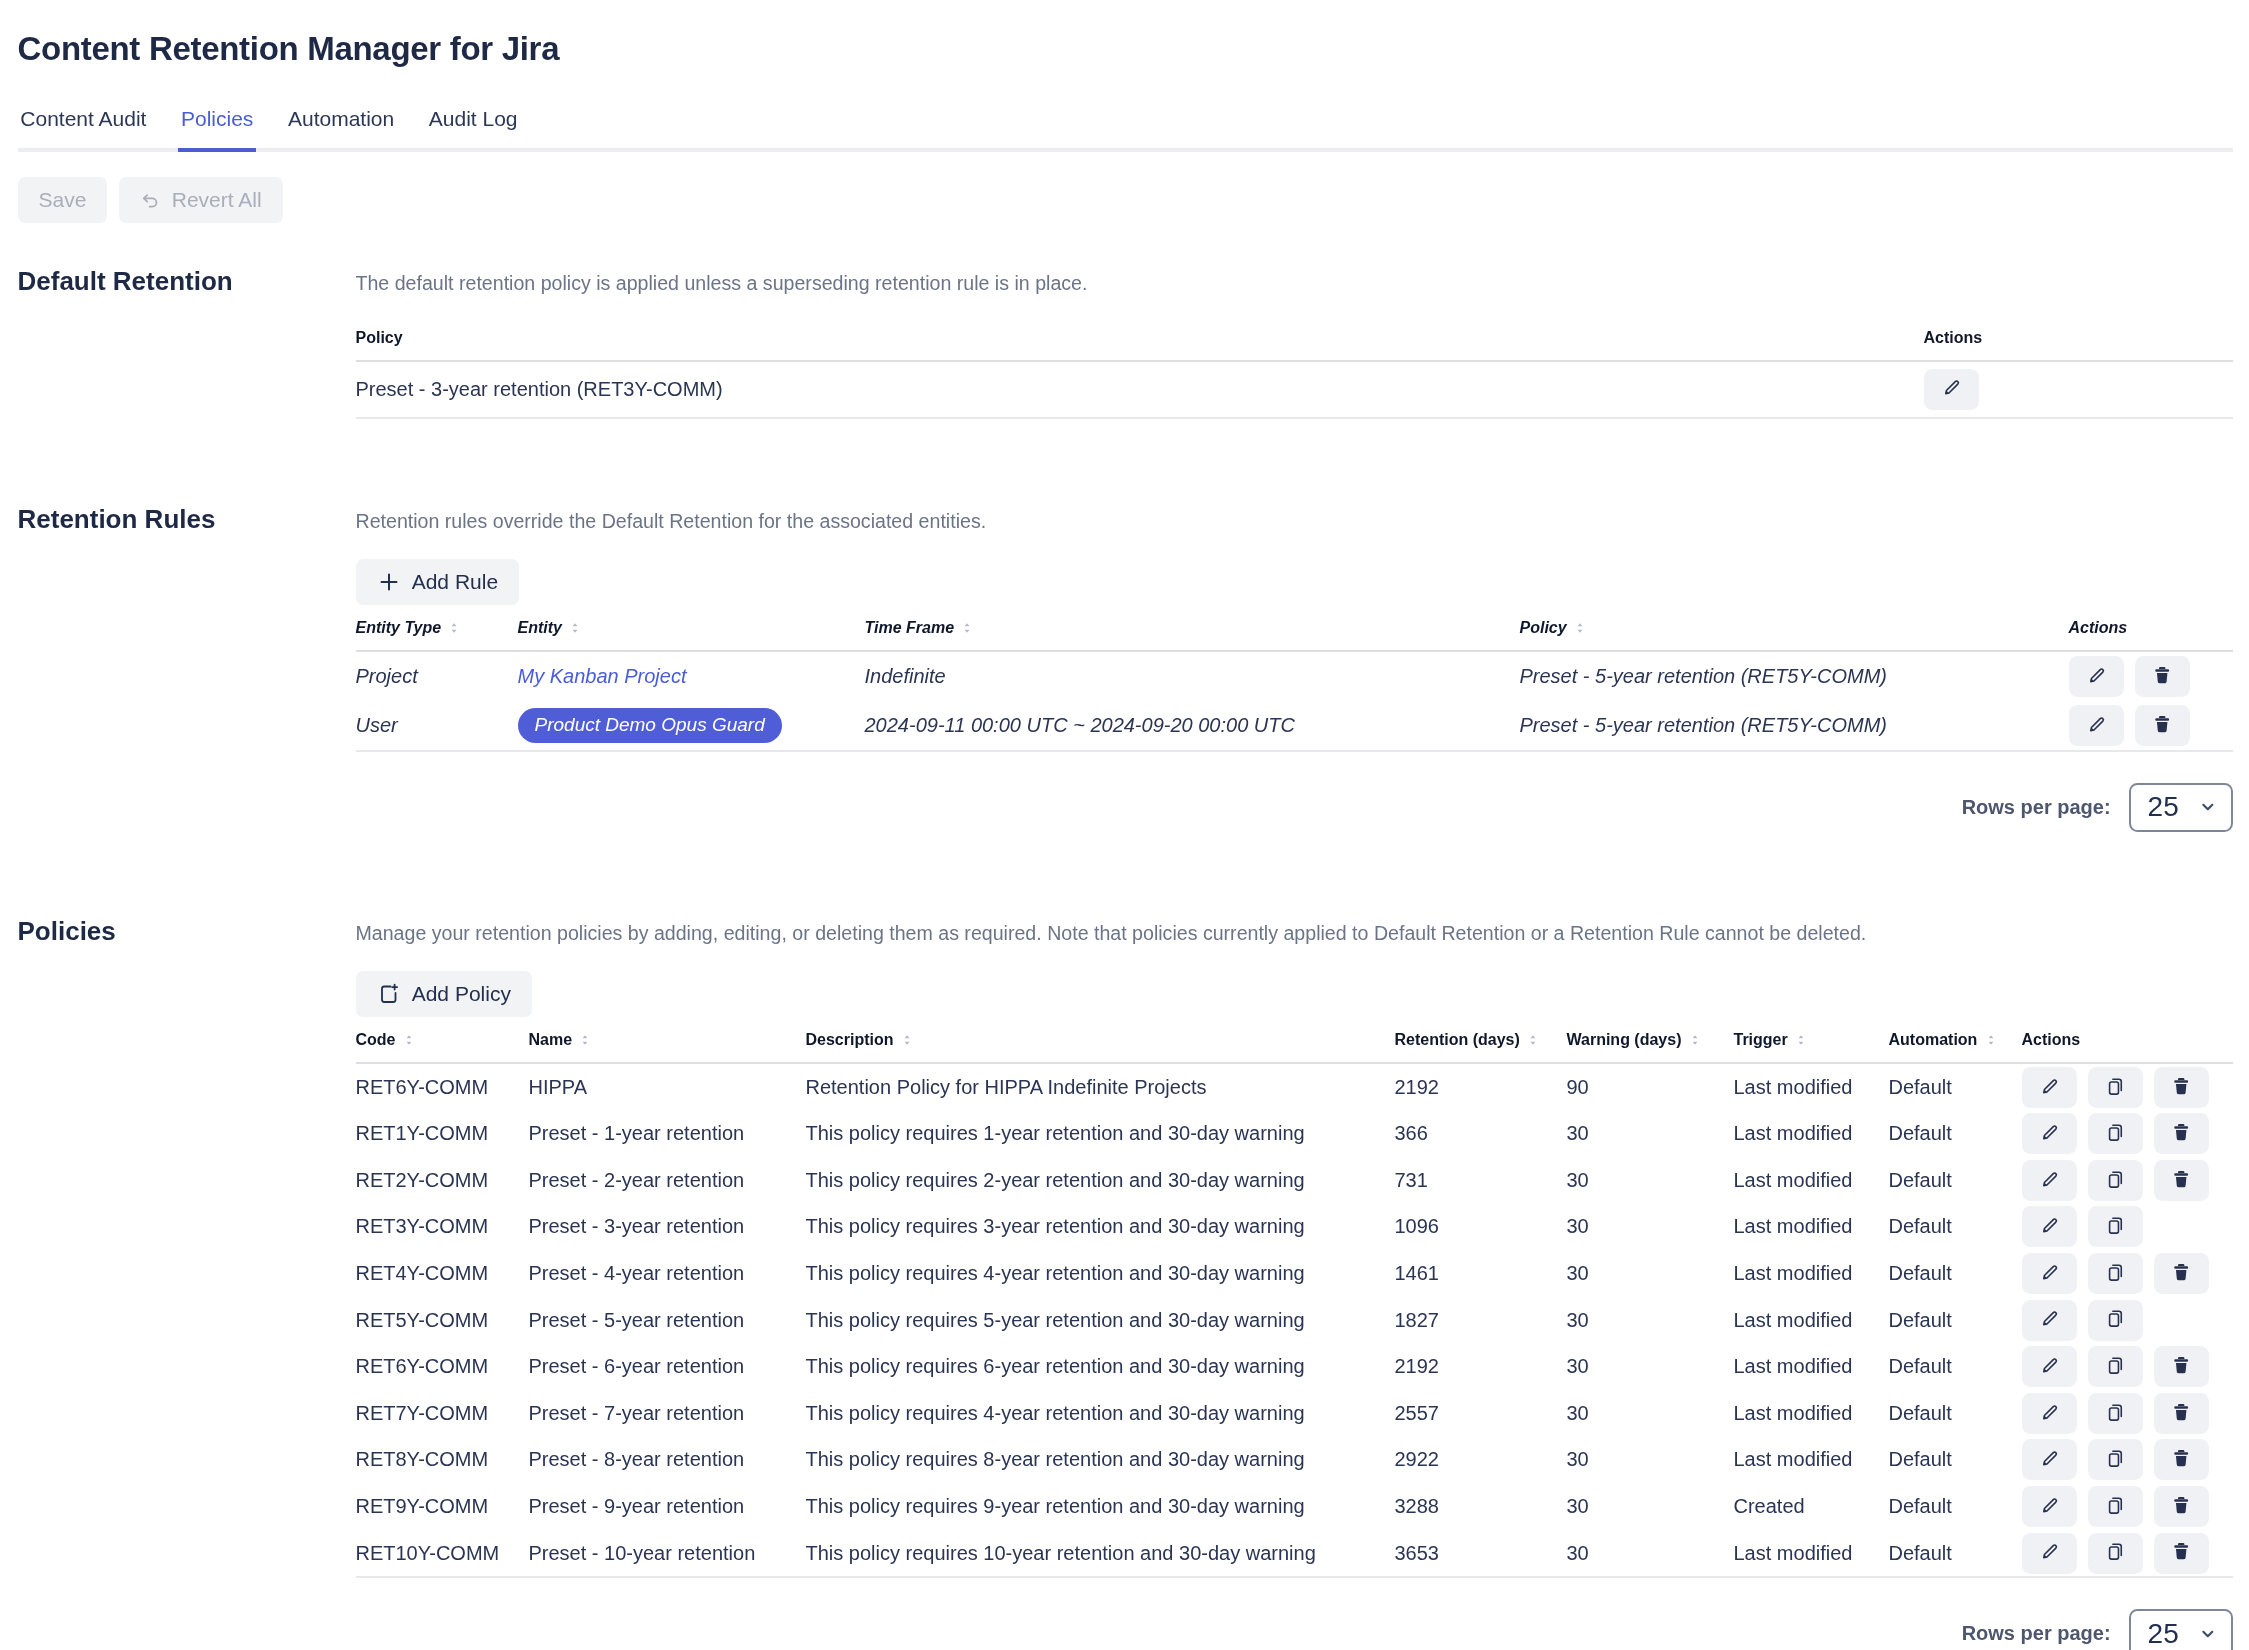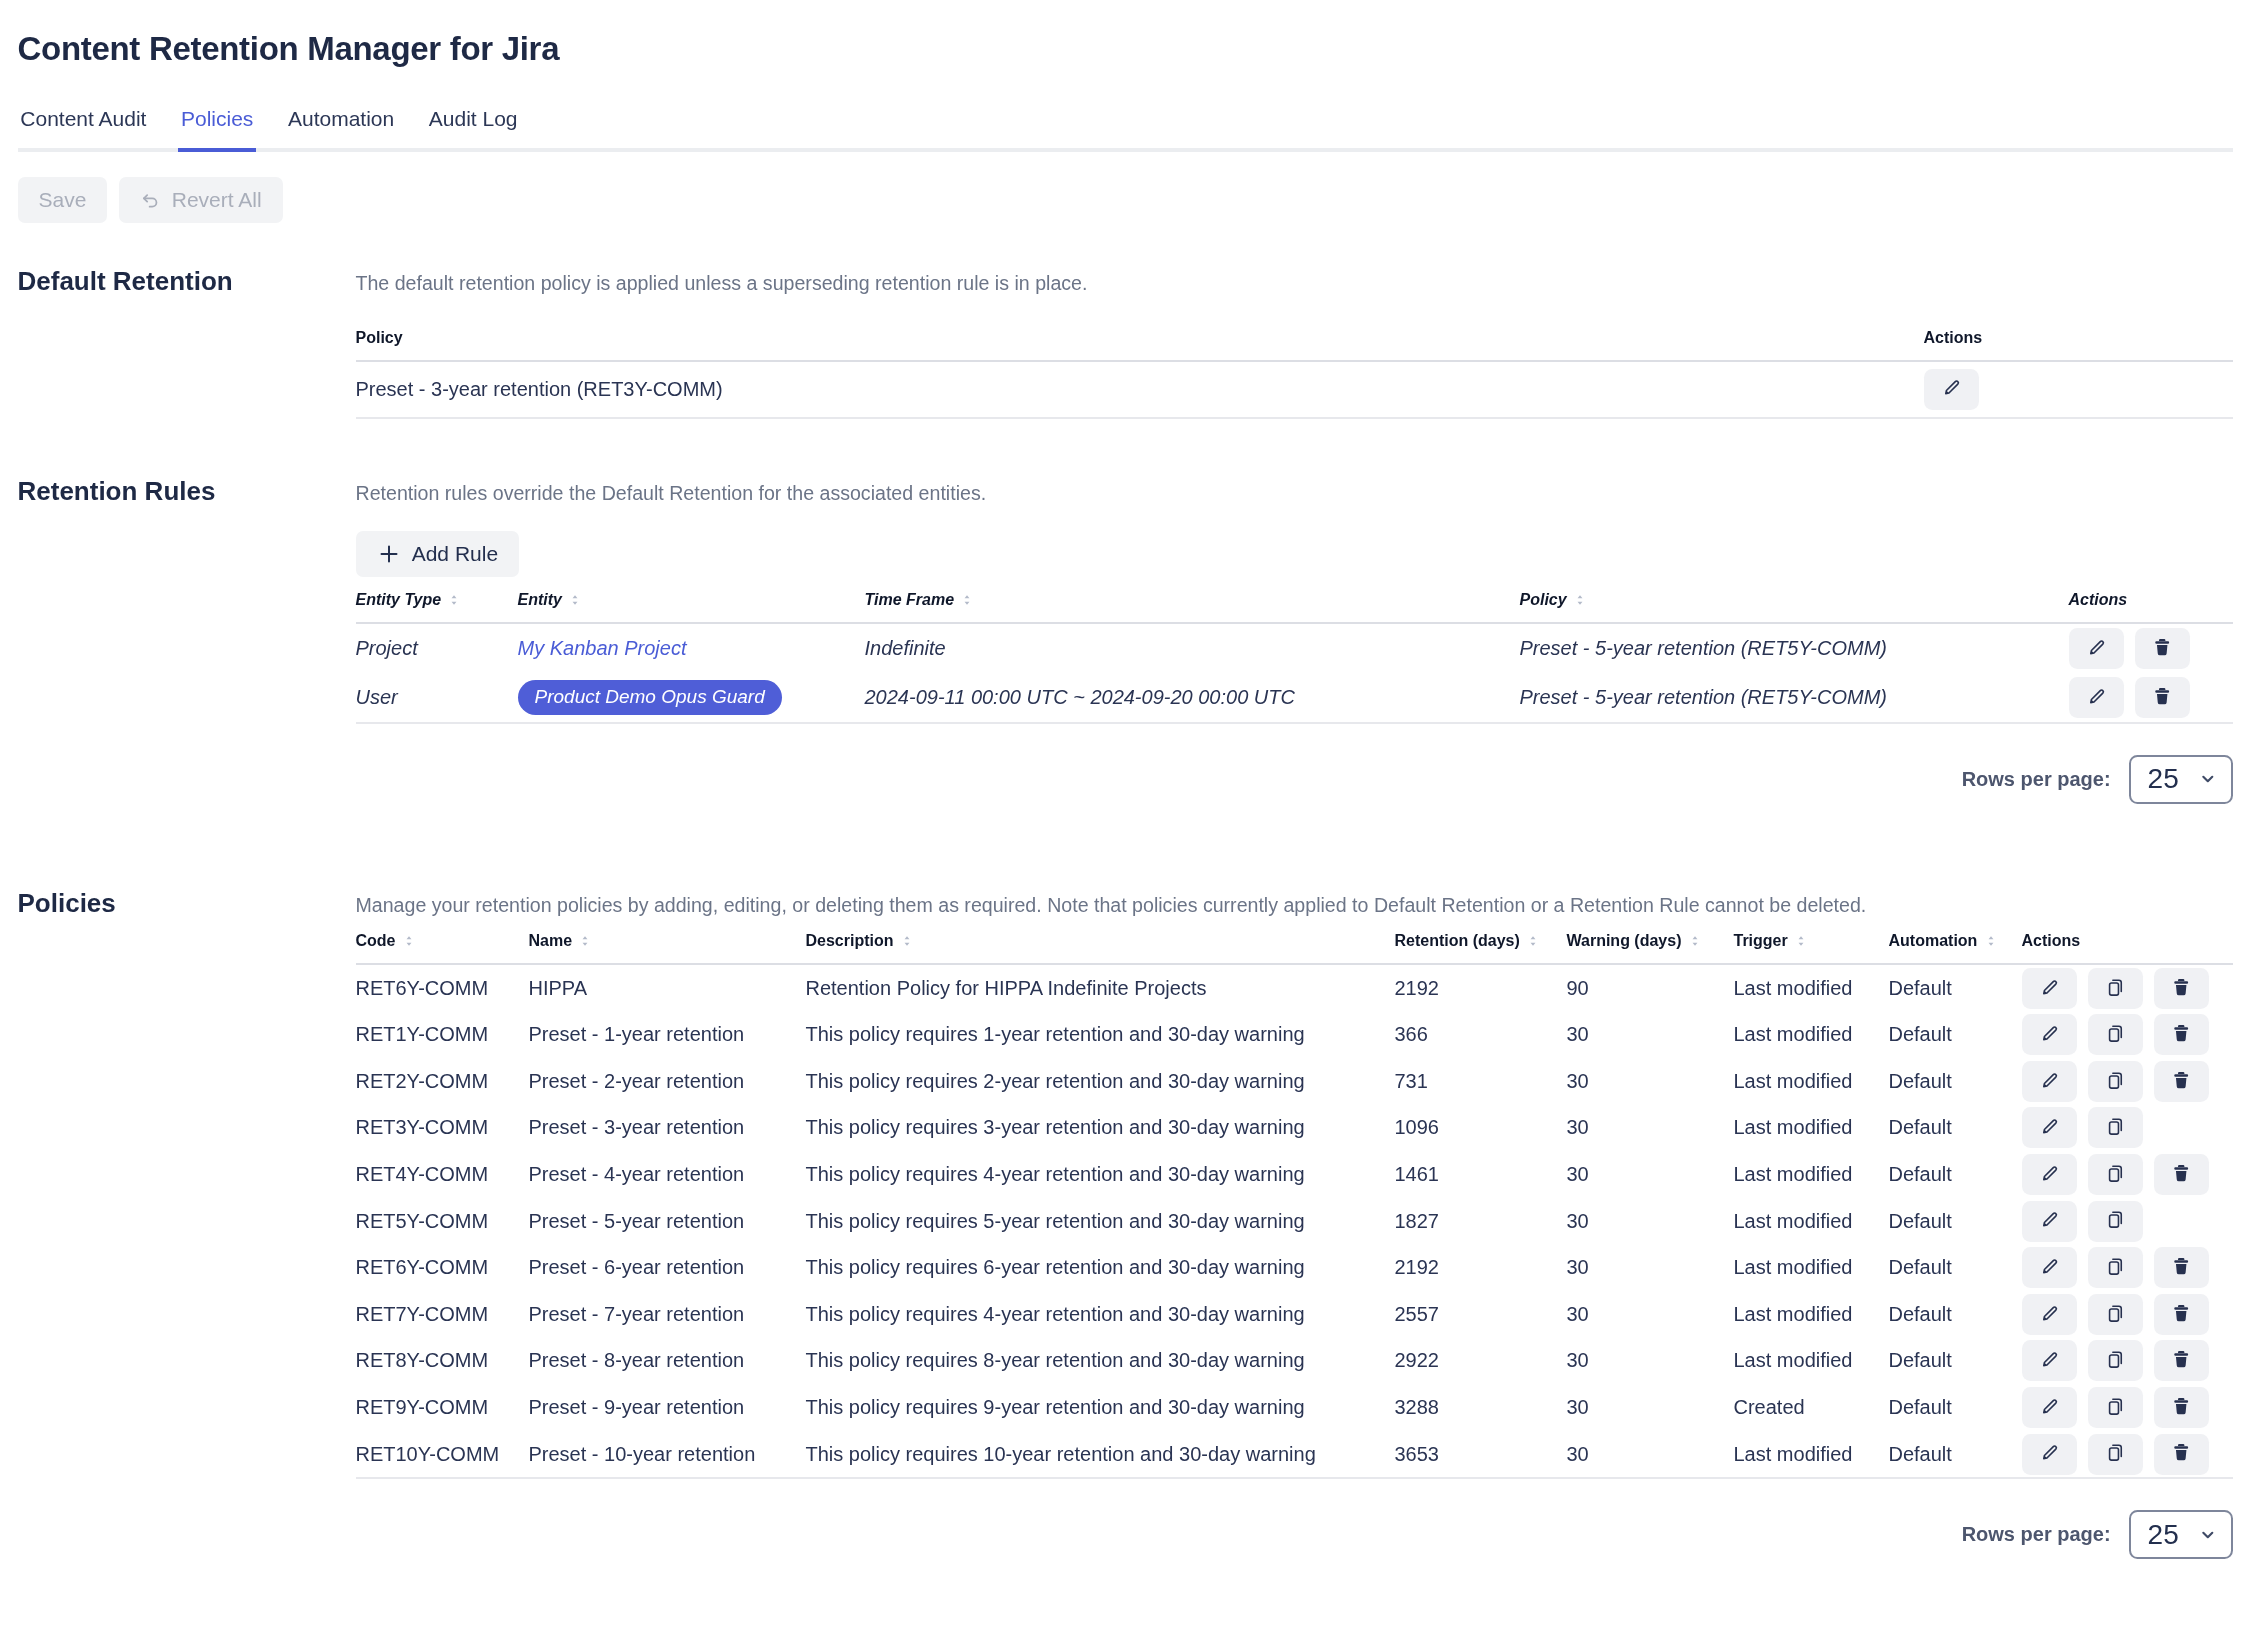--- a/index.html
+++ b/index.html
@@ -16,21 +16,21 @@
   
   .toolbar{margin-top:25px;display:flex;gap:11.2px;}
   .btn{display:inline-flex;align-items:center;gap:11.2px;background:#f2f3f5;border:none;border-radius:7px;
        font-size:21px;padding:0 21px;height:46px;color:#232f4e;font-family:inherit;cursor:pointer;}
   .btn.disabled{color:#a9aeba;cursor:default;}
   .btn .icon{display:inline-flex;}
 
   
   .section{display:grid;grid-template-columns:338px 1fr;align-items:start;}
   .sec-default{margin-top:43px;}
-  .sec-rules{margin-top:57px;}
+  .sec-rules{margin-top:85px;}
   .sec-policies{margin-top:84px;}
   .section h2{font-size:26px;font-weight:700;margin:0;color:#1e2945;}
   .desc{font-size:19.6px;color:#6b7487;margin:4.2px 0 0 0;line-height:26.6px;}
 
   .table{margin-top:32px;}
   .thead{padding-bottom:12.6px;border-bottom:2.8px solid #dcdee4;}
   .th{display:flex;align-items:center;gap:6.3px;font-weight:700;font-size:16px;color:#0f172a;white-space:nowrap;}
   .th .icon{display:inline-flex;}
   .tbody{border-bottom:2.8px solid #e7e8ec;}
   .trow{align-items:center;}
@@ -230,20 +230,31 @@
           </span>
         </span>
       </div>
     </div>
   </section>
 
   <section class="section sec-policies">
     <h2>Policies</h2>
     <div>
       <p class="desc">Manage your retention policies by adding, editing, or deleting them as required. Note that policies currently applied to Default Retention or a Retention Rule cannot be deleted.</p>
+      <div class="addbar">
+        <button class="btn">
+          <span class="icon">
+            <svg viewBox="0 0 24 24" width="24" height="24">
+                <path d="M13.5 4.5H7.2A2.2 2.2 0 0 0 5 6.7v11.1A2.2 2.2 0 0 0 7.2 20h9.1a2.2 2.2 0 0 0 2.2-2.2V11" fill="none" stroke="currentColor" stroke-width="1.8" stroke-linecap="round"></path>
+                <path d="M17.6 2.6v5M15.1 5.1h5" stroke="currentColor" stroke-width="1.8" stroke-linecap="round" fill="none"></path>
+              </svg>
+          </span>
+          <span>Add Policy</span>
+        </button>
+      </div>
       <div class="table table-tight">
         <div class="thead policies-grid" id="policies-head">
             <div class="th">
               <span class="th-label">Code</span>
               <span class="icon">
                 <svg viewBox="0 0 24 24" width="14" height="18">
                   <path d="M12 4l4.2 5.2H7.8z" fill="#b3bac9"></path>
                   <path d="M12 20l-4.2-5.2h8.4z" fill="#b3bac9"></path>
                 </svg>
               </span>

